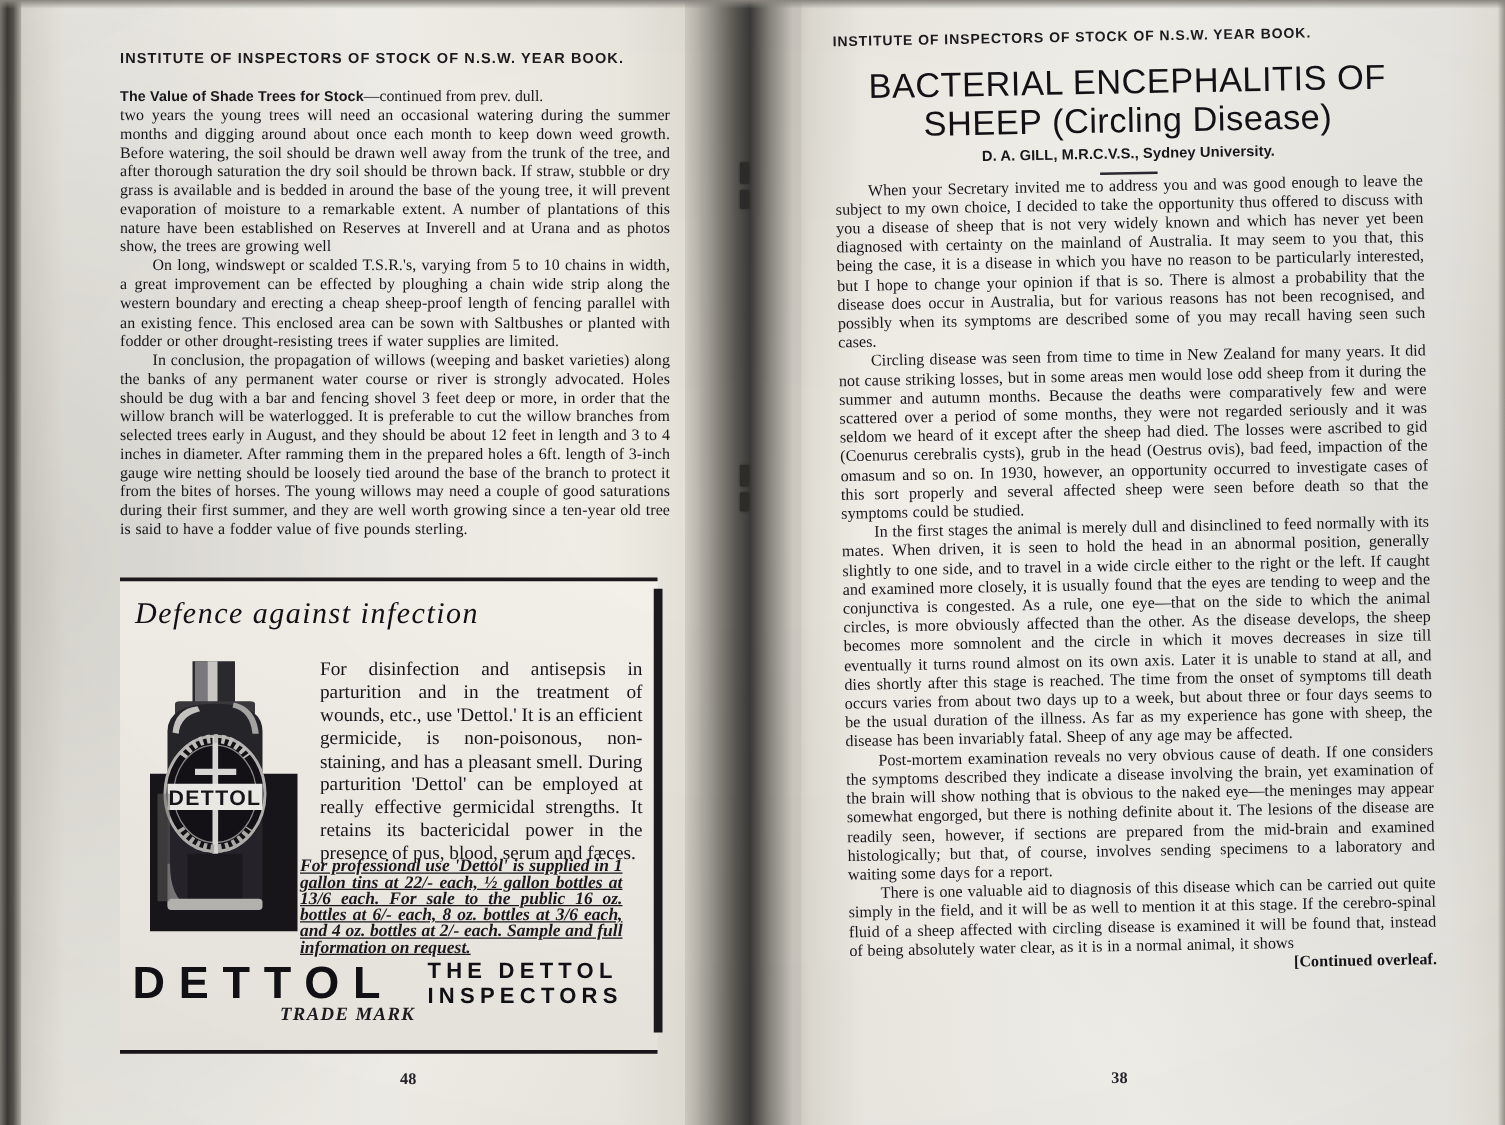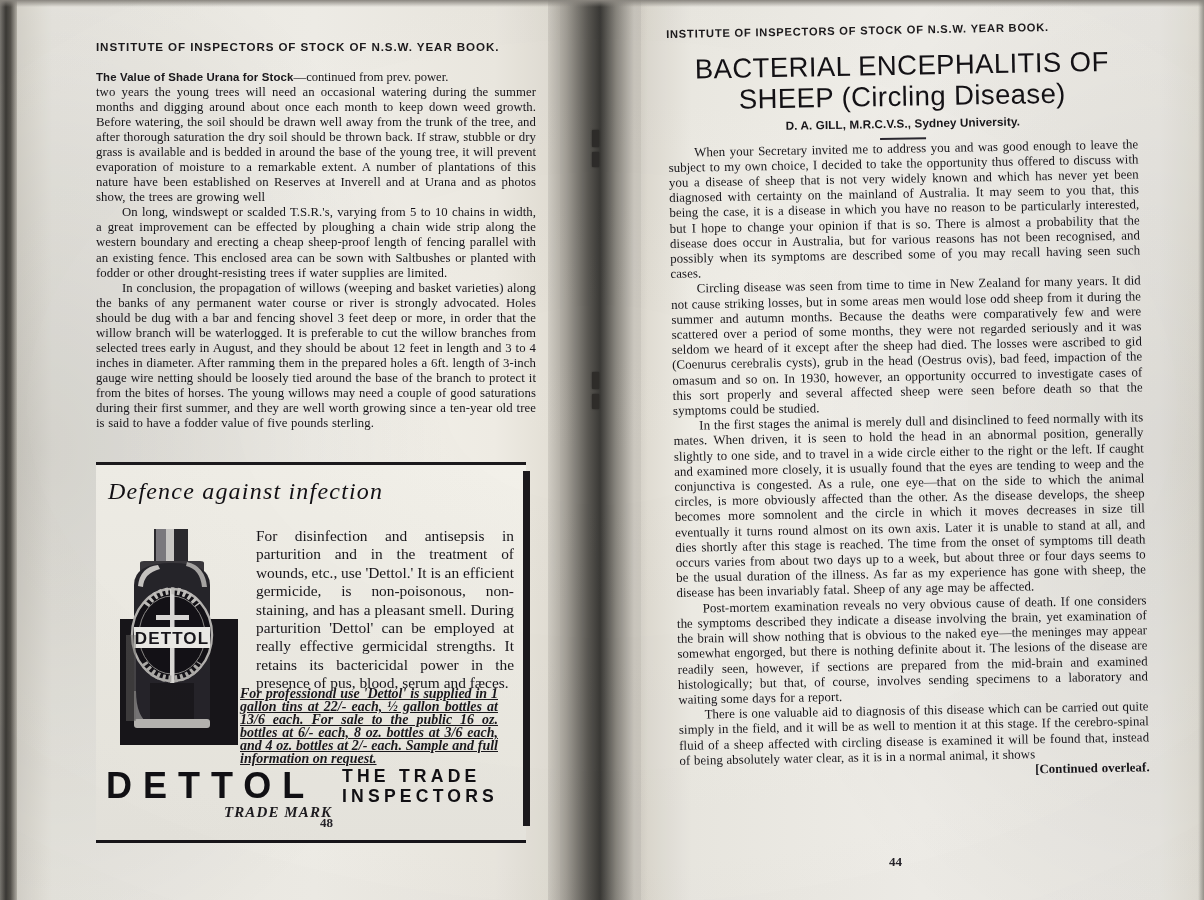--- a/index.html
+++ b/index.html
@@ -94,21 +94,21 @@
   .rule-sm{width:46px;height:1.6px;background:#2a2830;margin:8px auto 2px auto;}
 
   .overleaf{
     text-align:right;font-family:"Liberation Serif",serif;font-weight:bold;
     font-size:12.9px;margin-top:0;
   }
   .folio{
     position:absolute;font-family:"Liberation Serif",serif;font-weight:bold;
     font-size:13px;color:#26242a;
   }
-  #folio-left{left:320px;top:815px;text-align:center;}
+  #folio-left{left:320px;top:855px;text-align:center;}
   #folio-right{left:889px;top:854px;}
 
   
   #ad{
     position:absolute;left:96px;top:462px;width:430px;height:375px;
     border-top:3px solid #1b191c;border-bottom:3.5px solid #17151a;
     background:linear-gradient(180deg,#f3f1ea,#eceae2);
   }
   #ad-rightbar{position:absolute;right:-4px;top:6px;width:7px;height:355px;background:#1b191c;}
   #ad-headline{
@@ -178,21 +178,21 @@
   <div class="staple" style="top:130px;height:17px;"></div>
   <div class="staple" style="top:152px;height:15px;"></div>
   <div class="staple" style="top:372px;height:17px;"></div>
   <div class="staple" style="top:394px;height:15px;"></div>
 
   <div class="page" id="page-left">
 
     <div class="running-head">INSTITUTE OF INSPECTORS OF STOCK OF N.S.W. YEAR BOOK.</div>
 
     <div class="subhead">
-      <span>The Value of Shade Urana for Stock</span><span class="cont">—continued from prev. power.</span>
+      <span>The Value of Shade Trees for Stock</span><span class="cont">—continued from prev. dull.</span>
     </div>
 
     <div class="body-col">
       <p style="text-indent:0">two years the young trees will need an occasional watering during the summer months and digging around about once each month to keep down weed growth.  Before watering, the soil should be drawn well away from the trunk of the tree, and after thorough saturation the dry soil should be thrown back.  If straw, stubble or dry grass is available and is bedded in around the base of the  young tree, it will prevent evaporation of moisture to a remarkable extent.  A number of plantations of this nature have been established on Reserves at Inverell and at Urana and as photos show, the trees are growing well</p>
       <p>On long, windswept or scalded T.S.R.'s, varying from 5 to 10 chains in width, a great improvement can be effected by ploughing a chain wide strip along the western boundary and erecting a cheap sheep-proof length of fencing parallel with an existing fence.  This enclosed area can be sown with Saltbushes or planted with fodder or other drought-resisting trees if water supplies are limited.</p>
       <p>In conclusion, the propagation of willows (weeping and basket varieties) along the banks of any permanent water course or river is strongly advocated.  Holes should be dug with a bar and fencing shovel 3 feet deep or more, in order that the willow branch will be waterlogged.  It is preferable to cut the willow branches from selected trees early in August, and they should be about 12 feet in length and 3 to 4 inches in diameter.  After ramming them in the prepared holes a 6ft. length of 3-inch gauge wire netting should be loosely tied around the base of the branch to protect it from the bites of horses. The young willows may need a couple of good saturations during their first summer, and they are well worth growing since a ten-year old tree is said to have a fodder value of five pounds sterling.</p>
     </div>
   </div>
 
   <div id="ad">
@@ -225,21 +225,21 @@
     </svg>
 
     <div id="ad-body">For disinfection and antisepsis in parturition and in the treatment of wounds, etc., use 'Dettol.'  It is an efficient germicide, is non-poisonous, non-staining, and has a pleasant smell. During parturition 'Dettol' can be employed at really effective germicidal strengths.  It retains its bactericidal power in the presence of pus, blood, serum and fæces.</div>
 
     <div id="ad-fine">For professional use 'Dettol' is supplied in 1 gallon tins at 22/- each, ½ gallon bottles at 13/6 each.  For sale to the public 16 oz. bottles at 6/- each, 8 oz. bottles at 3/6 each, and 4 oz. bottles at 2/- each.  Sample and full information on request.</div>
 
     <div id="ad-wordmark">
       <div id="dettol-word">DETTOL</div>
       <div id="trade-mark">TRADE MARK</div>
       <div id="ad-tag">
-        <span>THE TRADE</span><br>
+        <span>THE DETTOL</span><br>
         <span>INSPECTORS</span>
       </div>
     </div>
 
   </div>
 
   <div class="folio" id="folio-left">48</div>
 
   <div class="page" id="page-right">
 
@@ -257,16 +257,16 @@
     <div class="body-col">
       <p>When your Secretary invited me to address you and was good enough to leave the subject to my own choice, I decided to take the opportunity thus offered to discuss with you a disease of sheep that is not very widely known and which has never yet been diagnosed with certainty on the mainland of Australia.  It may seem to you that, this being the case, it is a disease in which you have no reason to be particularly interested, but I hope to change your opinion if that is so.  There is almost a probability that the disease does occur in Australia, but for various reasons has not been recognised, and possibly when its symptoms are described some of you may recall having seen such cases.</p>
       <p>Circling disease was seen from time to time in New Zealand for many years.  It did not cause striking losses, but in some areas men would lose odd sheep from it during the summer and autumn months. Because the deaths were comparatively few and were scattered over a period of some months, they were not regarded seriously and it was seldom we heard of it except after the sheep had died.  The losses were ascribed to gid (Coenurus cerebralis cysts), grub in the head (Oestrus ovis), bad feed, impaction of the omasum and so on.  In 1930, however, an opportunity occurred to investigate cases of this sort properly and several affected sheep were seen before death so that the symptoms could be studied.</p>
       <p>In the first stages the animal is merely dull and disinclined to feed normally with its mates.  When driven, it is seen to hold the head in an abnormal position, generally slightly to one side, and to travel in a wide circle either to the right or the left.  If caught and examined more closely, it is usually found that the eyes are tending to weep and the conjunctiva is congested.  As a rule, one eye—that on the side to which the animal circles, is more obviously affected than the other.  As the disease develops, the sheep becomes more somnolent and the circle in which it moves decreases in size till eventually it turns round almost on its own axis.  Later it is unable to stand at all, and dies shortly after this stage is reached.  The time from the onset of symptoms till death occurs varies from about two days up to a week, but about three or four days seems to be the usual duration of the illness.  As far as my experience has gone with sheep, the disease has been invariably fatal.  Sheep of any age may be affected.</p>
       <p>Post-mortem examination reveals no very obvious cause of death.  If one considers the symptoms described they indicate a disease involving the brain, yet examination of the brain will show nothing that is obvious to the naked eye—the meninges may appear somewhat engorged, but there is nothing definite about it.  The lesions of the disease are readily seen, however, if sections are prepared from the mid-brain and examined histologically; but that, of course, involves sending specimens to a laboratory and waiting some days for a report.</p>
       <p>There is one valuable aid to diagnosis of this disease which can be carried out quite simply in the field, and it will be as well to mention it at this stage.  If the cerebro-spinal fluid of a sheep affected with circling disease is examined it will be found that, instead of being absolutely water clear, as it is in a normal animal, it shows</p>
       <div class="overleaf">[Continued overleaf.</div>
     </div>
   </div>
 
-  <div class="folio" id="folio-right">44</div>
+  <div class="folio" id="folio-right">38</div>
 
   <div id="grain"></div>
 </div>
 
 </body></html>

